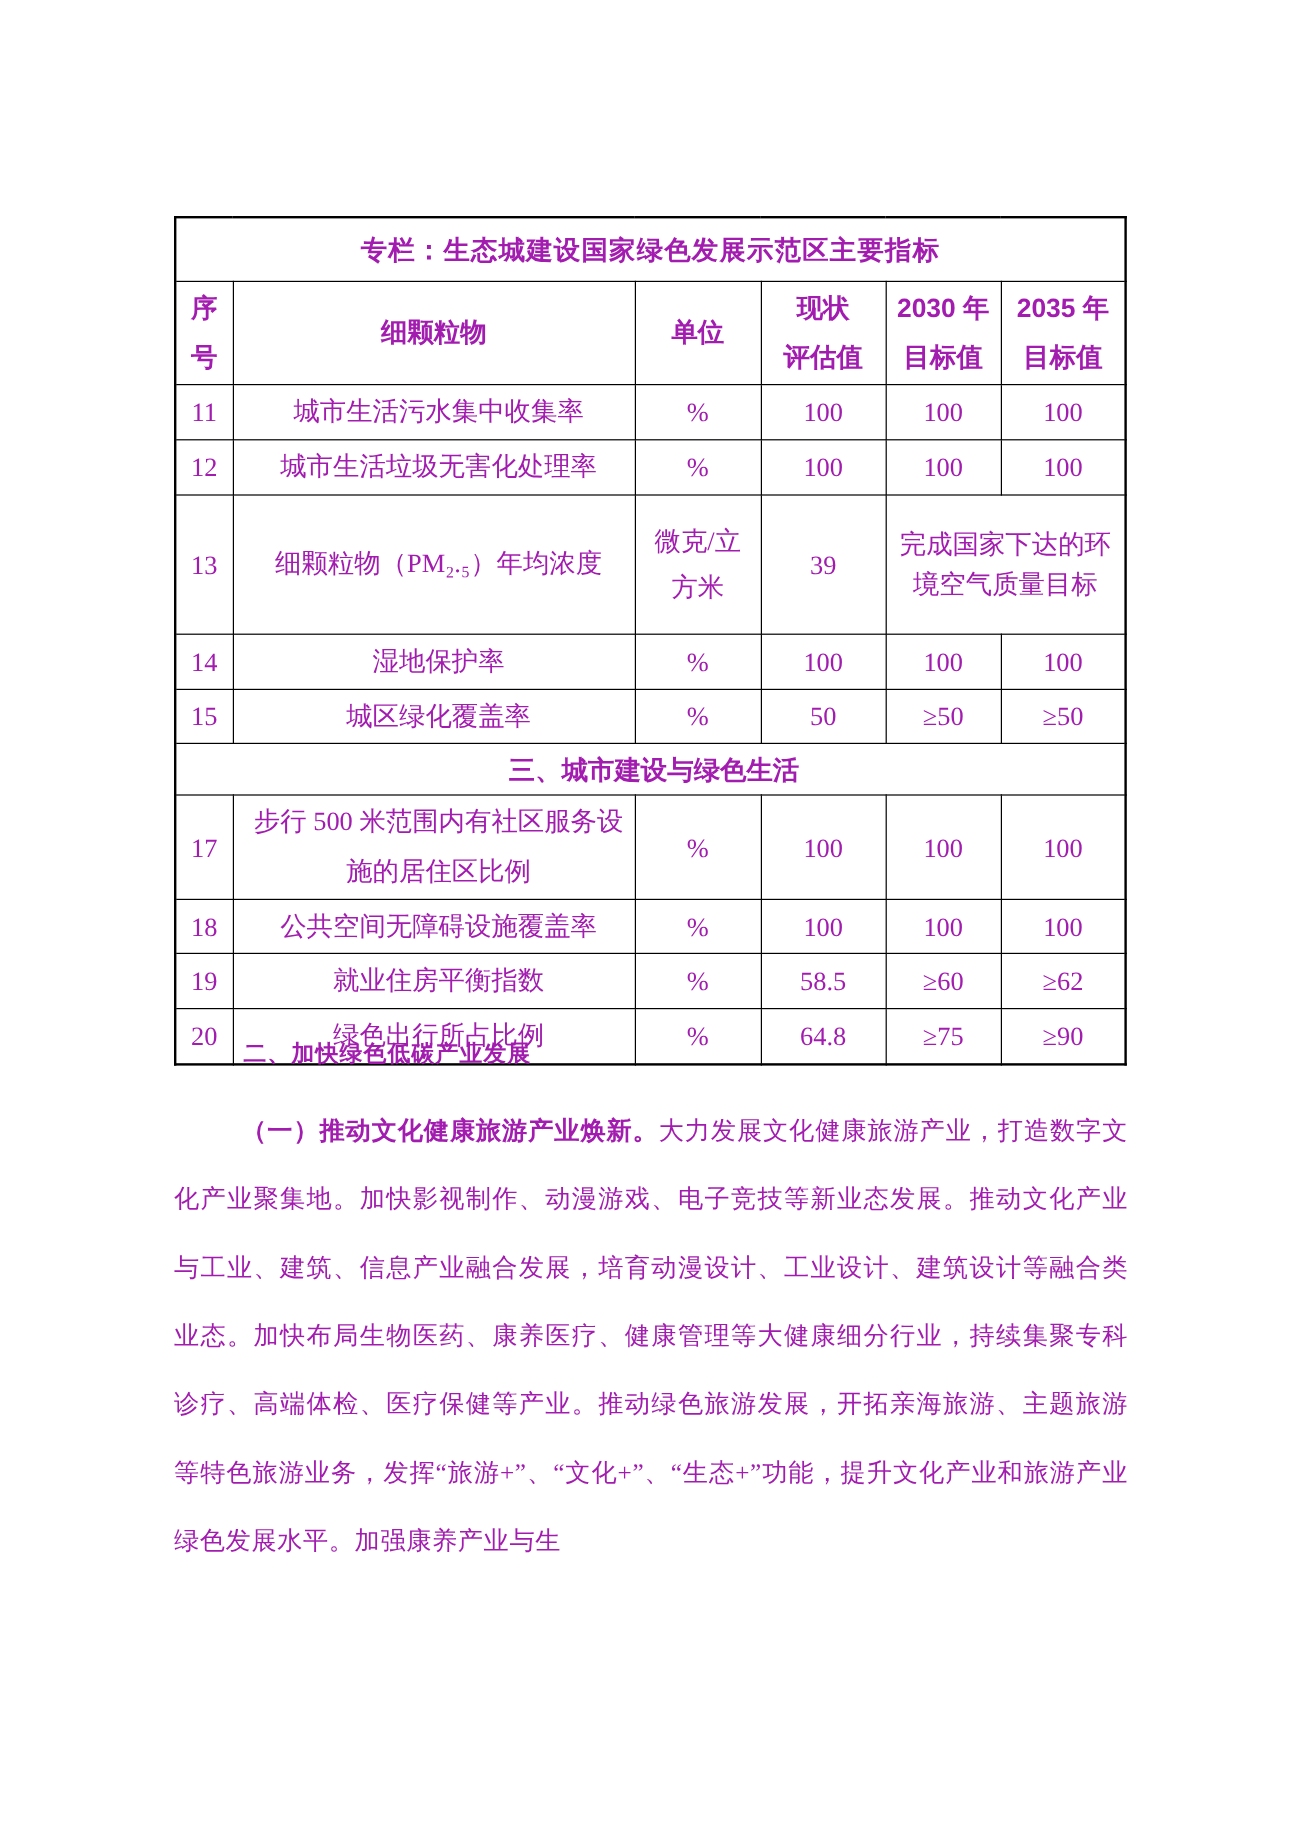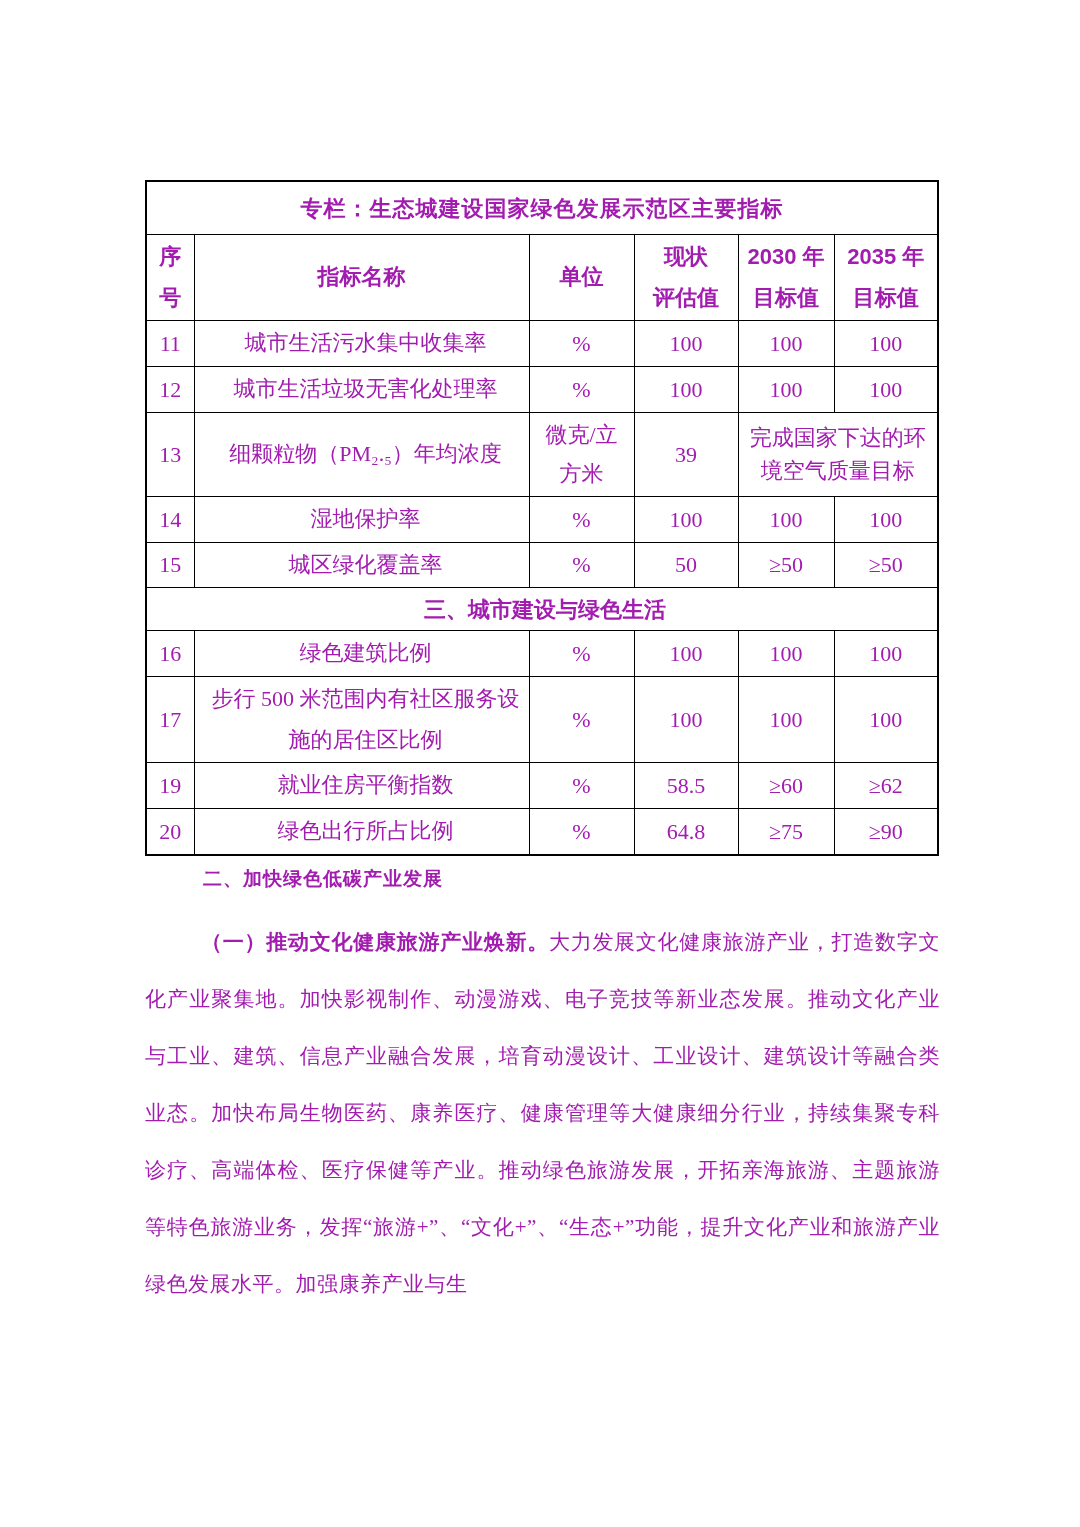--- a/index.html
+++ b/index.html
@@ -53,21 +53,21 @@
     line-height:1.85 !important;
   }
   .section-cell {
     text-align:center;
     padding-left:10px !important;
     height:38px;
     font-family:"Liberation Sans","DejaVu Sans",sans-serif;
     font-weight:bold;
     font-size:22px;
   }
-  .unit-narrow { max-width:74px; margin:0 auto; line-height:1.8; }
+  .unit-narrow { max-width:74px; margin:16px auto; line-height:1.8; }
   .merged-target { line-height:1.9; padding:2px 2px;margin-left:17px; }
 
   
   .content {
     position:absolute; left:145px; top:858px; width:795px;
   }
   .sec-heading {
     margin:0 0 14px 0;
     text-indent:58px;
     font-family:"Liberation Sans","DejaVu Sans",sans-serif;
@@ -101,21 +101,21 @@
       <col style="width:104px">
     </colgroup>
 
     <tbody>
         <tr>
       <td colspan="6" class="title-cell">专栏：生态城建设国家绿色发展示范区主要指标</td>
     </tr>
 
     <tr class="header-row">
       <td>序号</td>
-      <td>指标名称</td>
+      <td>细颗粒物</td>
       <td>单位</td>
       <td>
         <div>现状</div>
         <div>评估值</div>
       </td>
       <td>
         <div>2030 年</div>
         <div>目标值</div>
       </td>
       <td>
@@ -167,38 +167,38 @@
       <td>%</td>
       <td>50</td>
       <td>≥50</td>
       <td>≥50</td>
     </tr>
 
     <tr>
       <td colspan="6" class="section-cell">三、城市建设与绿色生活</td>
     </tr>
 
-    <tr class="r-short">
-      <td>16</td>
-      <td class="cell-name">绿色建筑比例</td>
-      <td>%</td>
-      <td>100</td>
-      <td>100</td>
-      <td>100</td>
-    </tr>
 
     <tr class="r-tall">
       <td>17</td>
       <td class="cell-name">步行 500 米范围内有社区服务设施的居住区比例</td>
       <td>%</td>
       <td>100</td>
       <td>100</td>
       <td>100</td>
     </tr>
 
+    <tr class="r-short">
+      <td>18</td>
+      <td class="cell-name">公共空间无障碍设施覆盖率</td>
+      <td>%</td>
+      <td>100</td>
+      <td>100</td>
+      <td>100</td>
+    </tr>
 
     <tr class="r-short">
       <td>19</td>
       <td class="cell-name">就业住房平衡指数</td>
       <td>%</td>
       <td>58.5</td>
       <td>≥60</td>
       <td>≥62</td>
     </tr>
 

